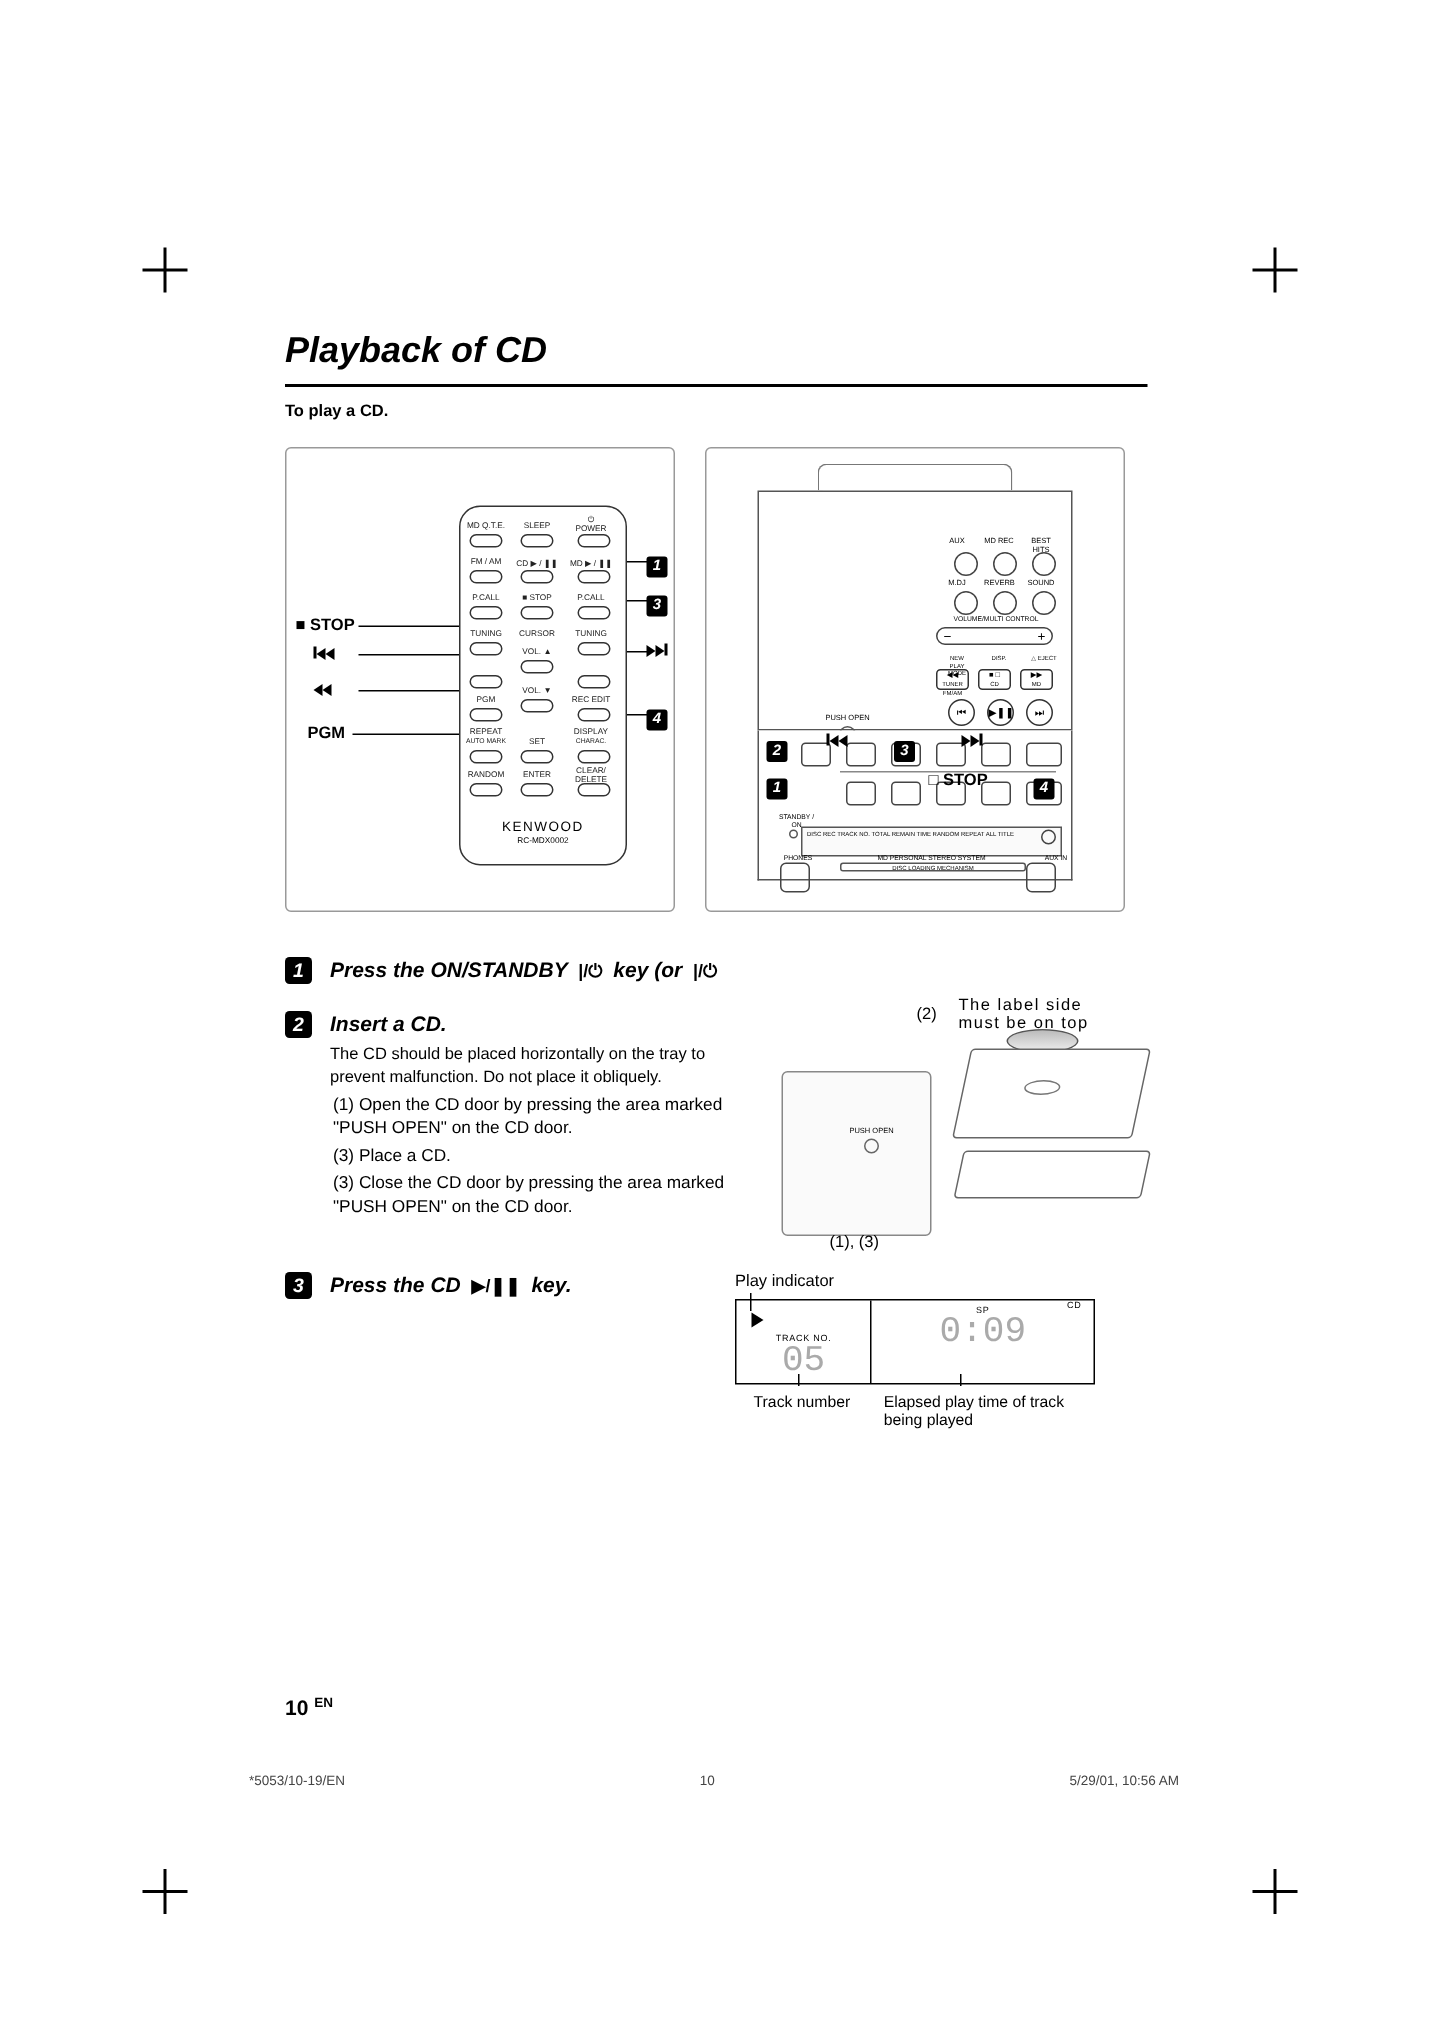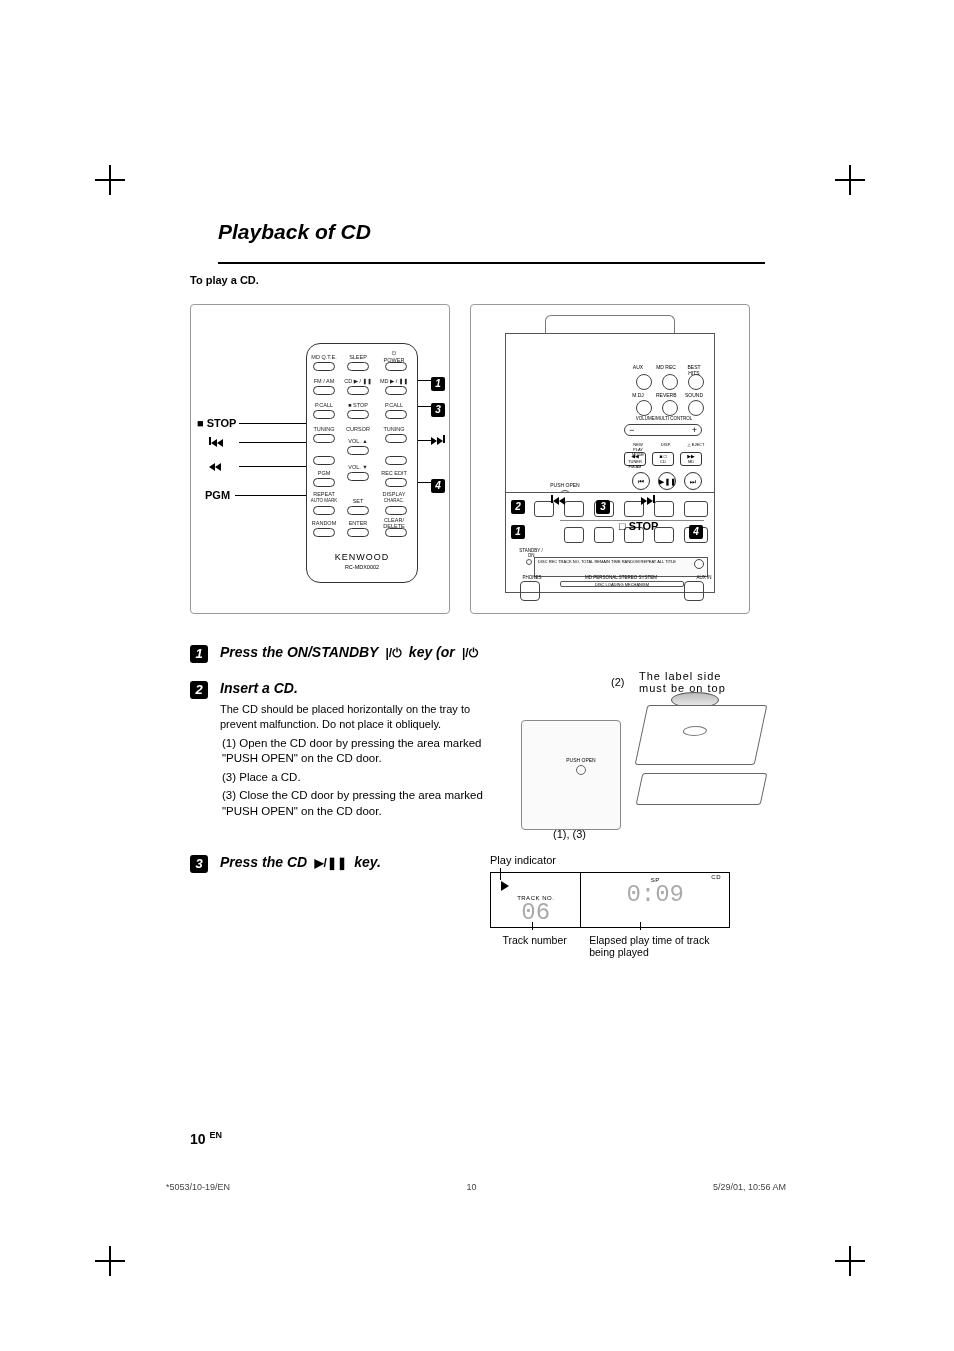--- a/index.html
+++ b/index.html
@@ -13,25 +13,24 @@
   }
   .page {
     position: absolute;
     left: 190px;
     top: 220px;
     width: 575px;
   }
   h1.title {
     font-style: italic;
     font-weight: bold;
-    font-size: 21px;
+    font-size: 24px;
     border-bottom: 2px solid #000;
-    padding-bottom: 18px;
+    padding-bottom: 8px;
     margin-bottom: 10px;
-    margin-left: 28px;
   }
   .lead {
     font-weight: bold;
     font-size: 11px;
     margin-bottom: 18px;
   }
   .diagrams {
     display: flex;
     gap: 20px;
     margin-bottom: 30px;
@@ -509,21 +508,21 @@
             <span>key.</span>
           </div>
         </div>
         <div class="display-area">
           <div class="play-indicator-lbl">Play indicator</div>
           <div style="position:absolute; left:10px; top:14px; width:1px; height:12px; background:#000;"></div>
           <div class="lcd">
             <div class="lcd-left">
               <div style="text-align:left;"><span class="play-tri"></span></div>
               <div class="lcd-tiny">TRACK NO.</div>
-              <div class="seg">06</div>
+              <div class="seg">05</div>
             </div>
             <div class="lcd-right">
               <div class="lcd-tiny" style="position:absolute; right:8px; top:1px;">CD</div>
               <div class="lcd-tiny" style="text-align:center;">SP</div>
               <div class="seg">0:09</div>
             </div>
           </div>
           <div style="display:flex; width:240px; gap:10px;">
             <div class="lcd-caption" style="width:38%;">Track number</div>
             <div class="lcd-caption" style="width:60%; text-align:left;">Elapsed play time of track being played</div>

